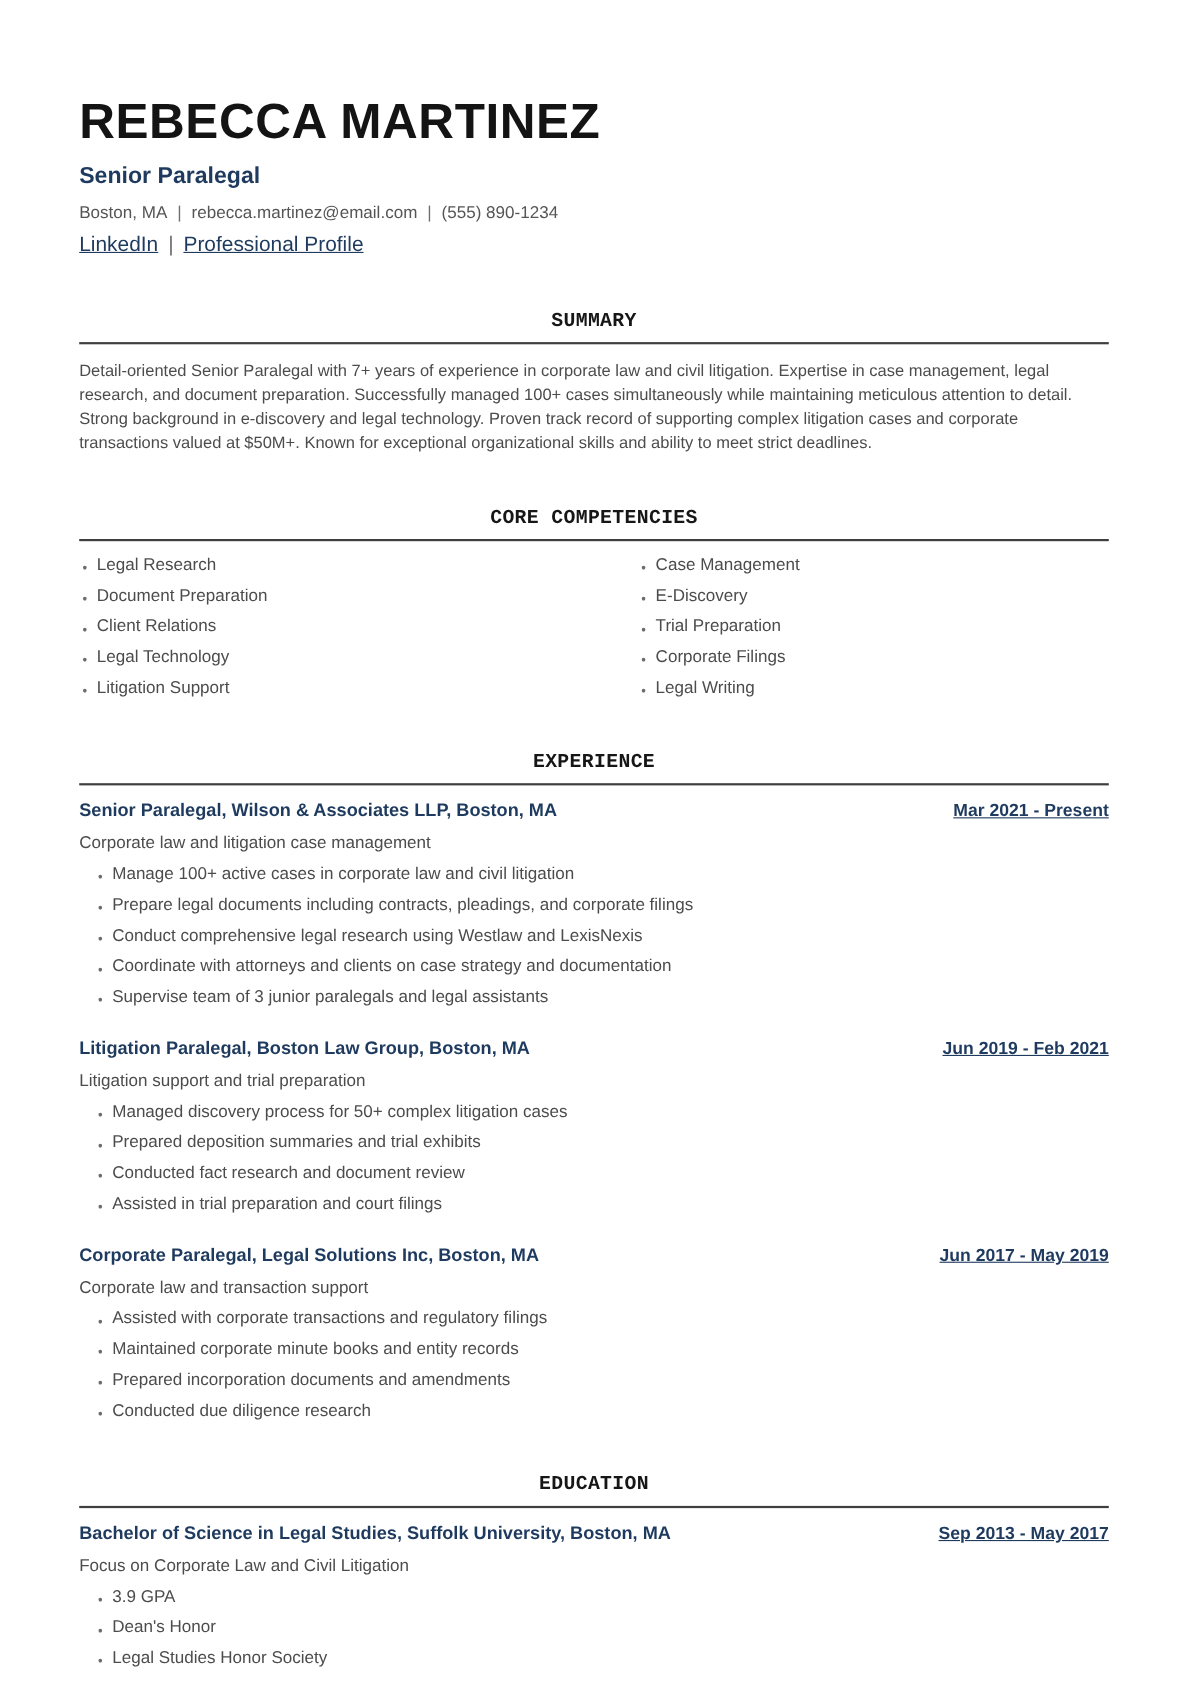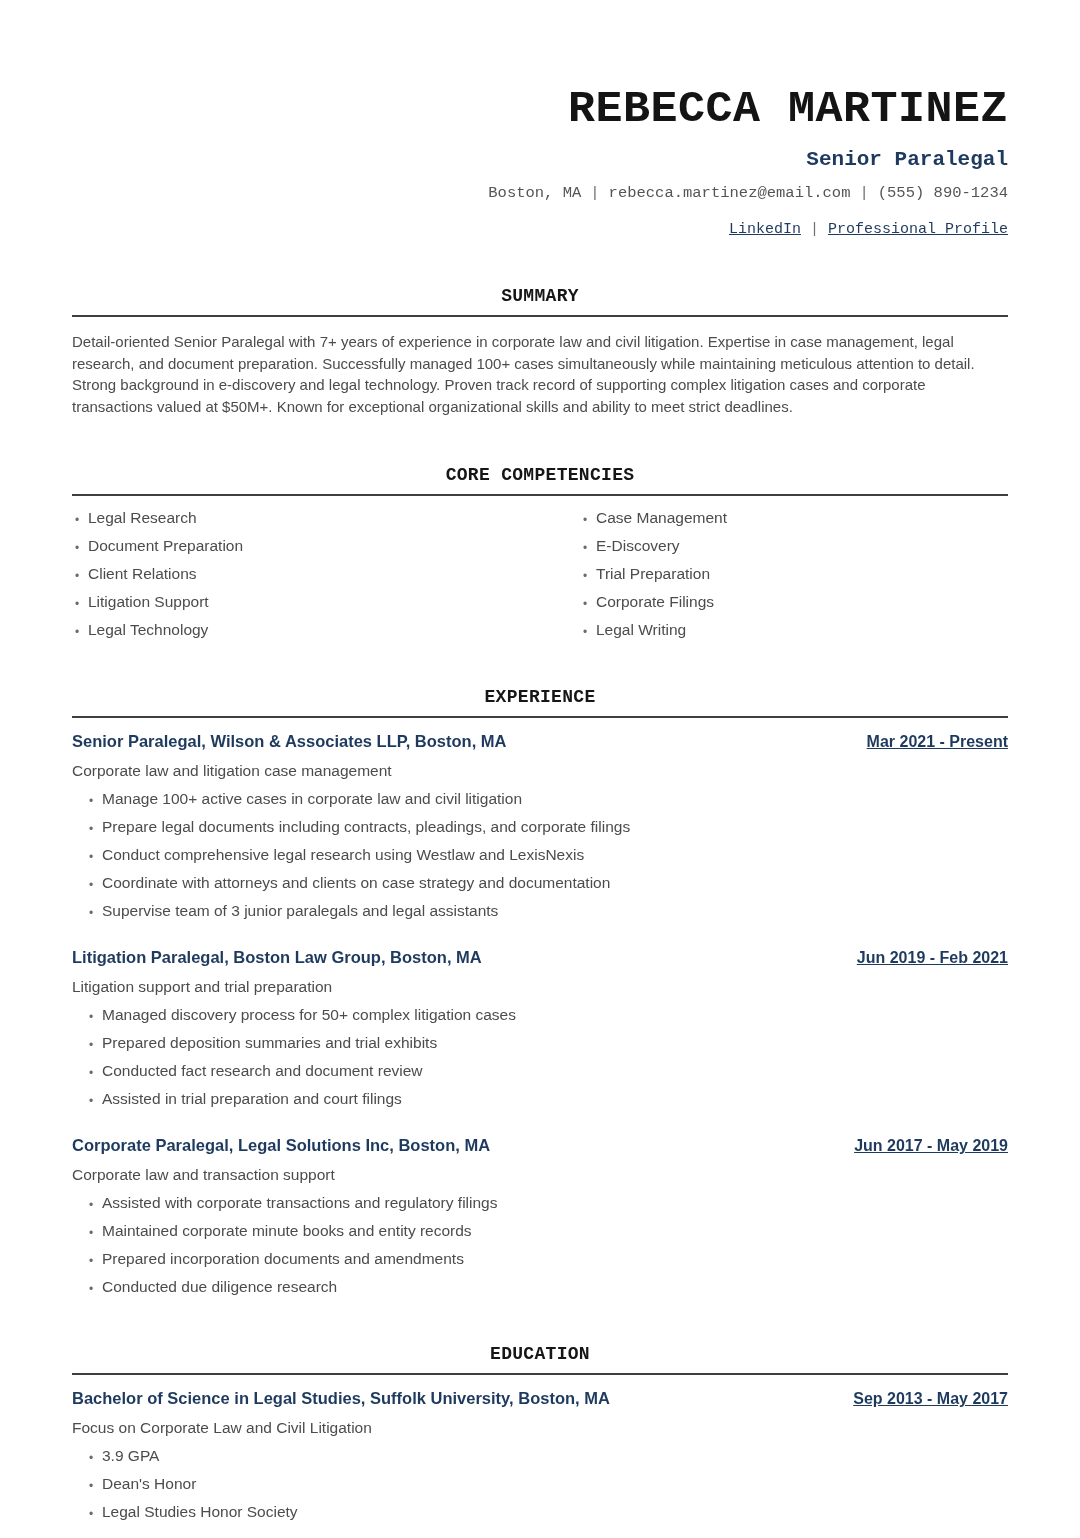--- a/index.html
+++ b/index.html
@@ -13,31 +13,31 @@
   *{box-sizing:border-box;}
   html,body{margin:0;padding:0;background:#ffffff;}
   body{
     width:1080px;height:1538px;
     font-family:"Liberation Sans","DejaVu Sans",sans-serif;
     -webkit-font-smoothing:antialiased;
   }
   .page{padding:86px 72px 0 72px;}
 
   
-  .resume-header{text-align:right;font-family:Liberation Mono, monospace;}
+  .resume-header{text-align:left;}
   .person-name{
     margin:0;font-size:45px;line-height:1.05;font-weight:700;
     color:#141414;letter-spacing:.5px;
   }
   .person-title{
     margin-top:15px;font-size:21px;font-weight:700;color:var(--accent);
   }
   .contact-line{margin-top:13px;font-size:15.5px;color:var(--muted);}
   .contact-line .sep{margin:0 9px;color:#6f6f6f;}
-  .links-line{margin-top:19px;font-size:15px;}
+  .links-line{margin-top:9px;font-size:19px;}
   .links-line .sep{margin:0 9px;color:#6f6f6f;}
   .link{color:var(--accent);text-decoration:underline;cursor:pointer;}
 
   
   .section{margin-top:48px;}
   .section-heading{
     margin:0;text-align:center;font-size:18px;font-weight:700;
     color:var(--heading-text);letter-spacing:.3px;font-family:Liberation Mono, monospace;
   }
   .section-rule{border:none;border-top:2px solid var(--rule);margin:9px 0 0 0;}
@@ -98,23 +98,23 @@
     <hr class="section-rule">
     <div class="two-col">
       <ul class="bullets">
 
           <li>Legal Research</li>
 
           <li>Document Preparation</li>
 
           <li>Client Relations</li>
 
+          <li>Legal Technology</li>
+
           <li>Litigation Support</li>
-
-          <li>Legal Technology</li>
         </ul>
       <ul class="bullets">
 
           <li>Case Management</li>
 
           <li>E-Discovery</li>
 
           <li>Trial Preparation</li>
 
           <li>Corporate Filings</li>

